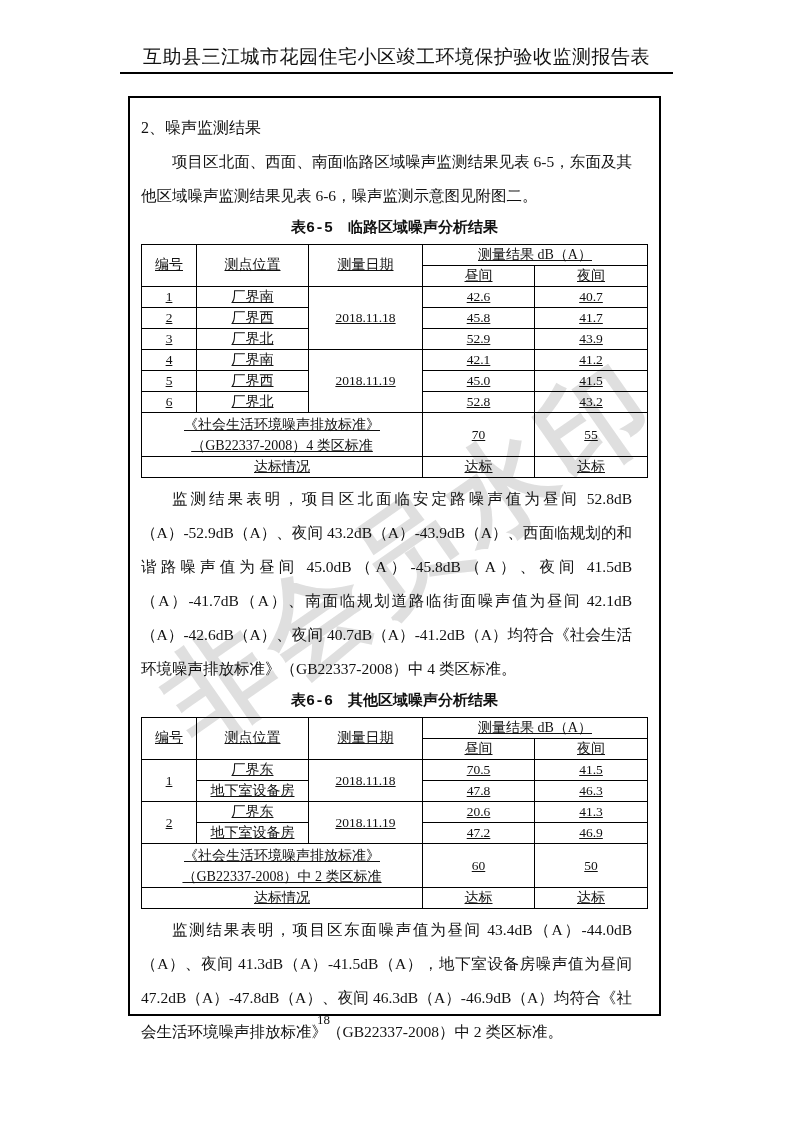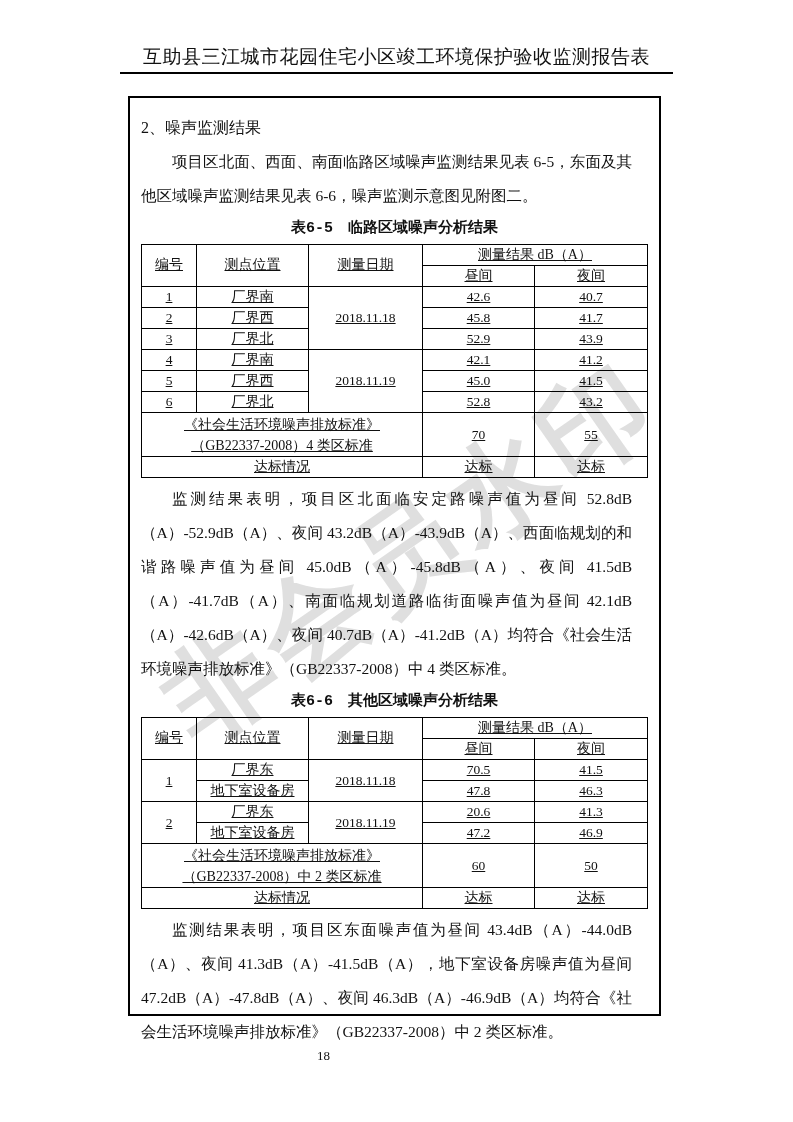--- a/index.html
+++ b/index.html
@@ -93,21 +93,21 @@
     padding: 0 2px;
     line-height: 1.3;
   }
   table.noise-table td.num { font-size: 13.5px; }
   table.noise-table td.std-label { height: 44px; }
   .std-line { line-height: 21px; }
   .para-block { margin: 4px 16px 0 0; }
   .page-number {
     position: absolute;
     left: 0;
-    top: 1048px;
+    top: 1012px;
     width: 647px;
     text-align: center;
     font-size: 13px;
     z-index: 1;
   }
 </style>
 </head>
 <body>
 
 <div class="page">

